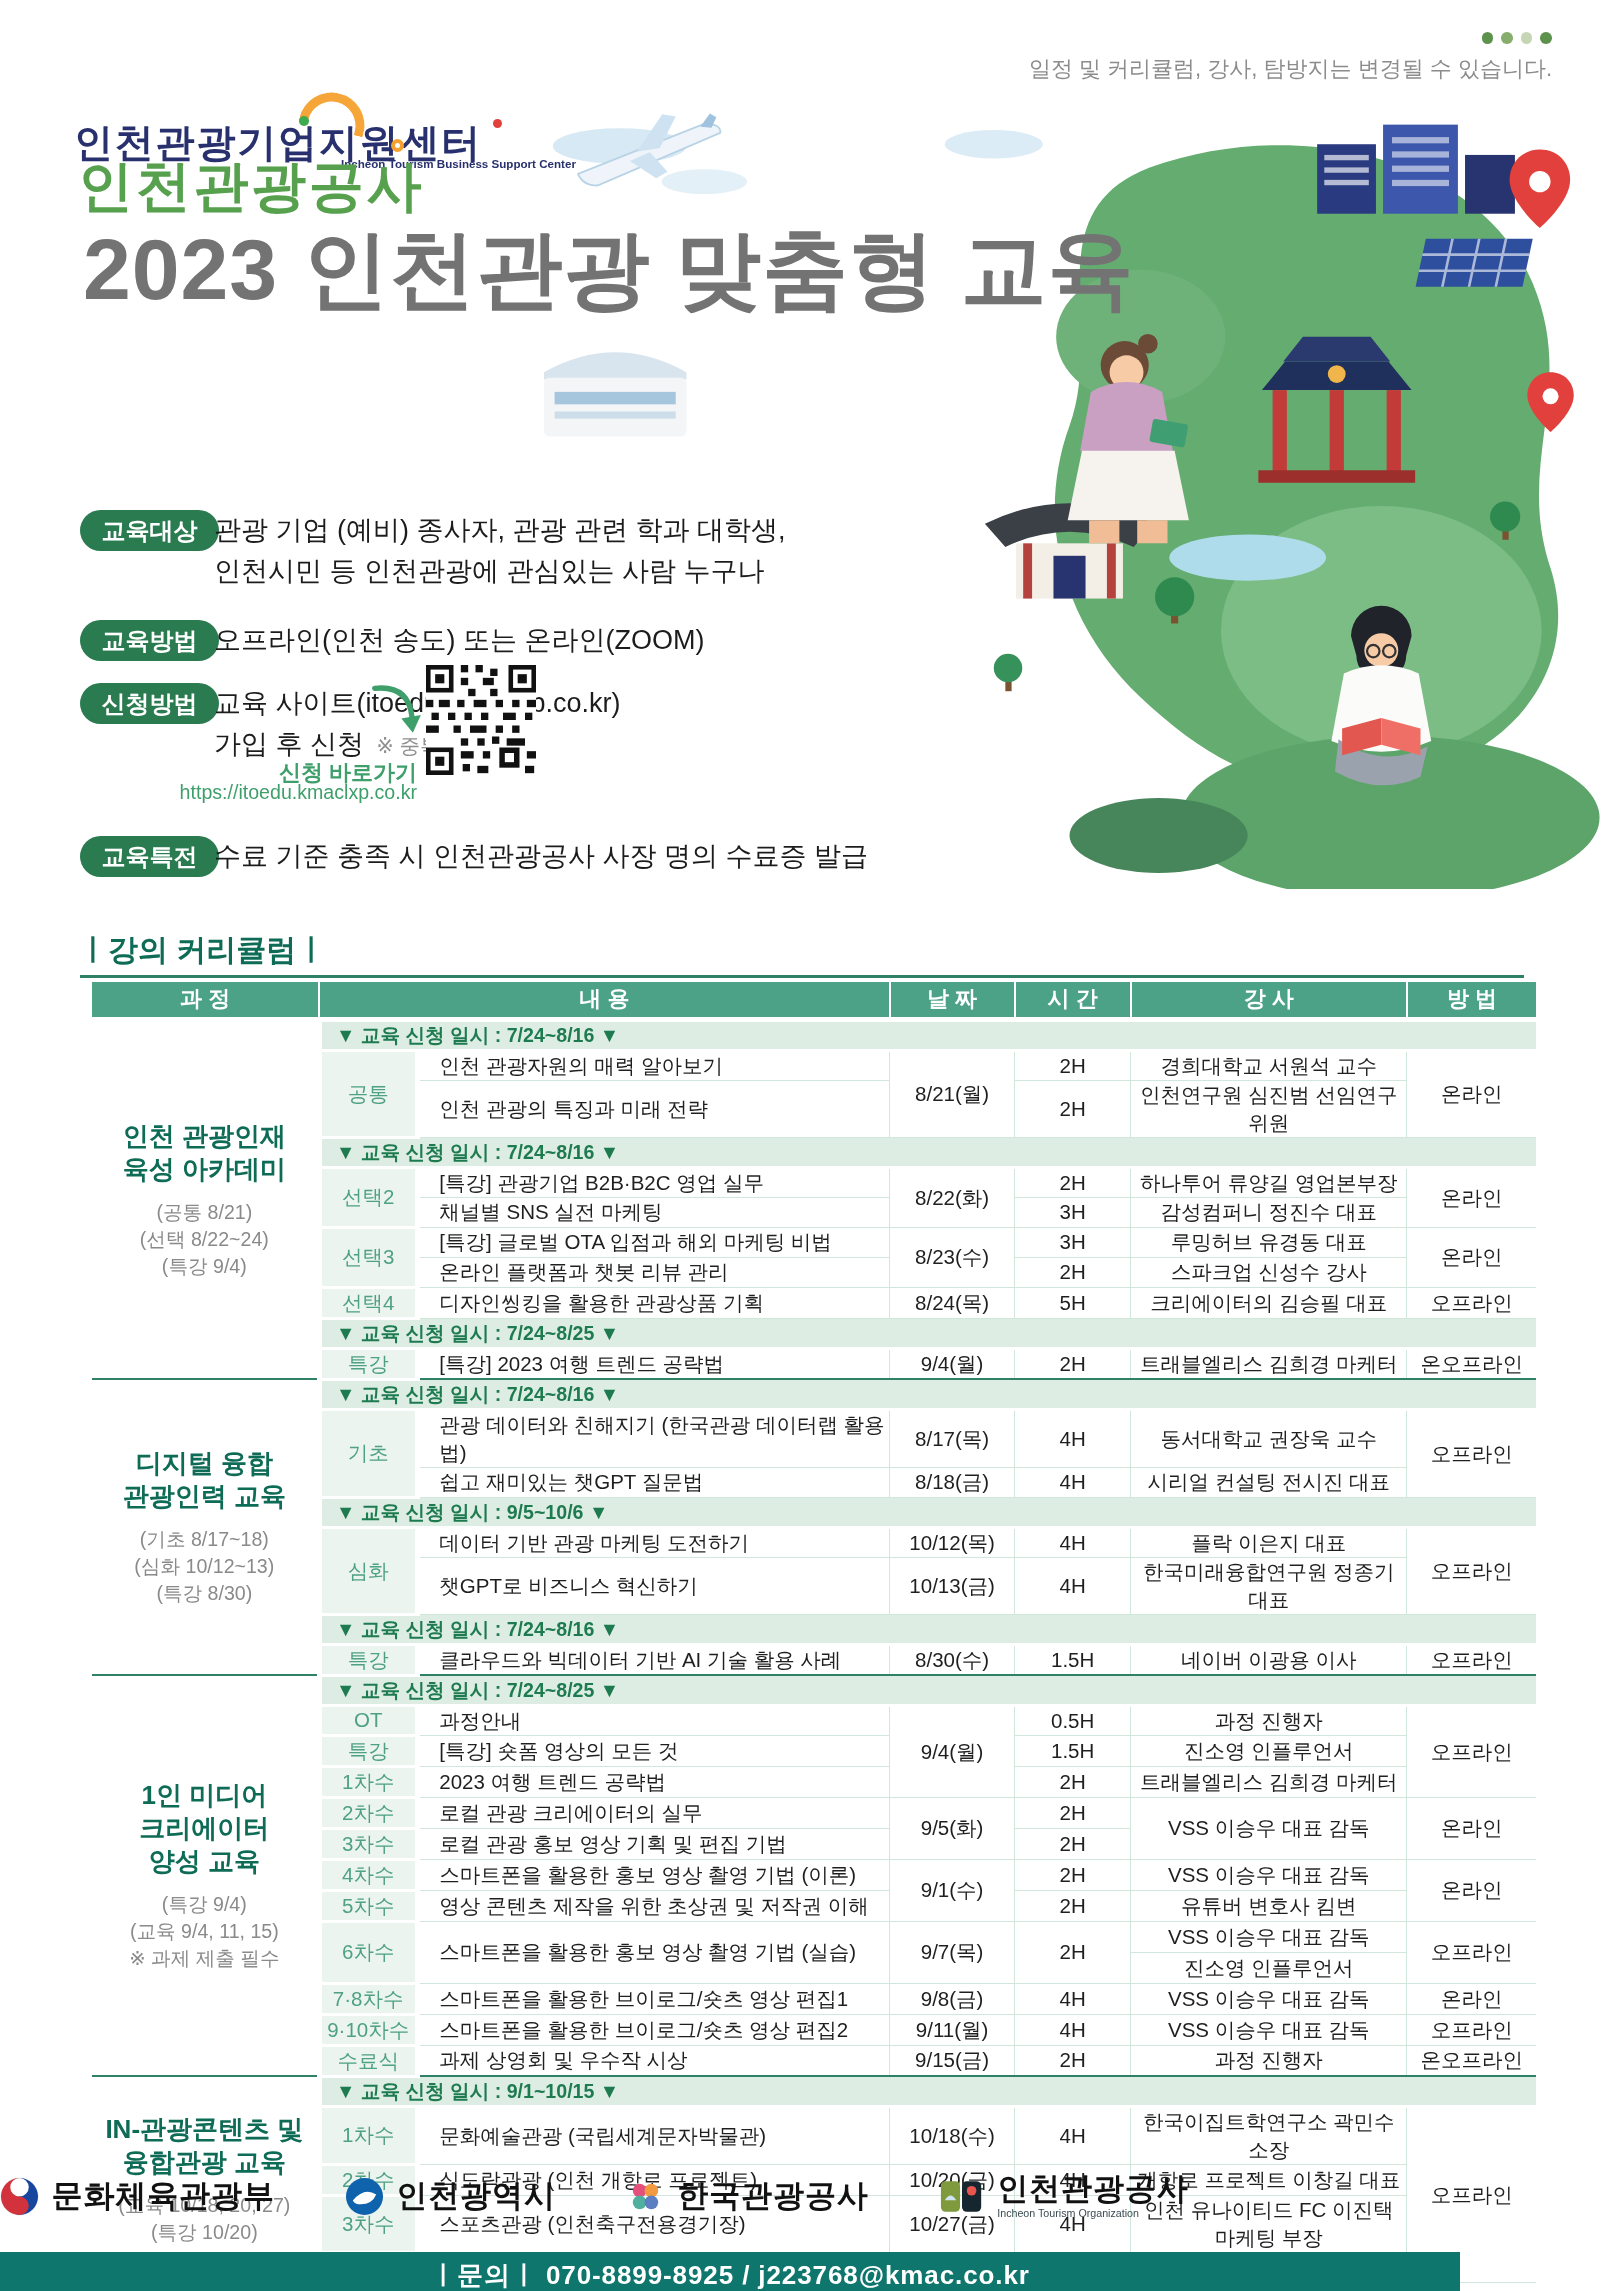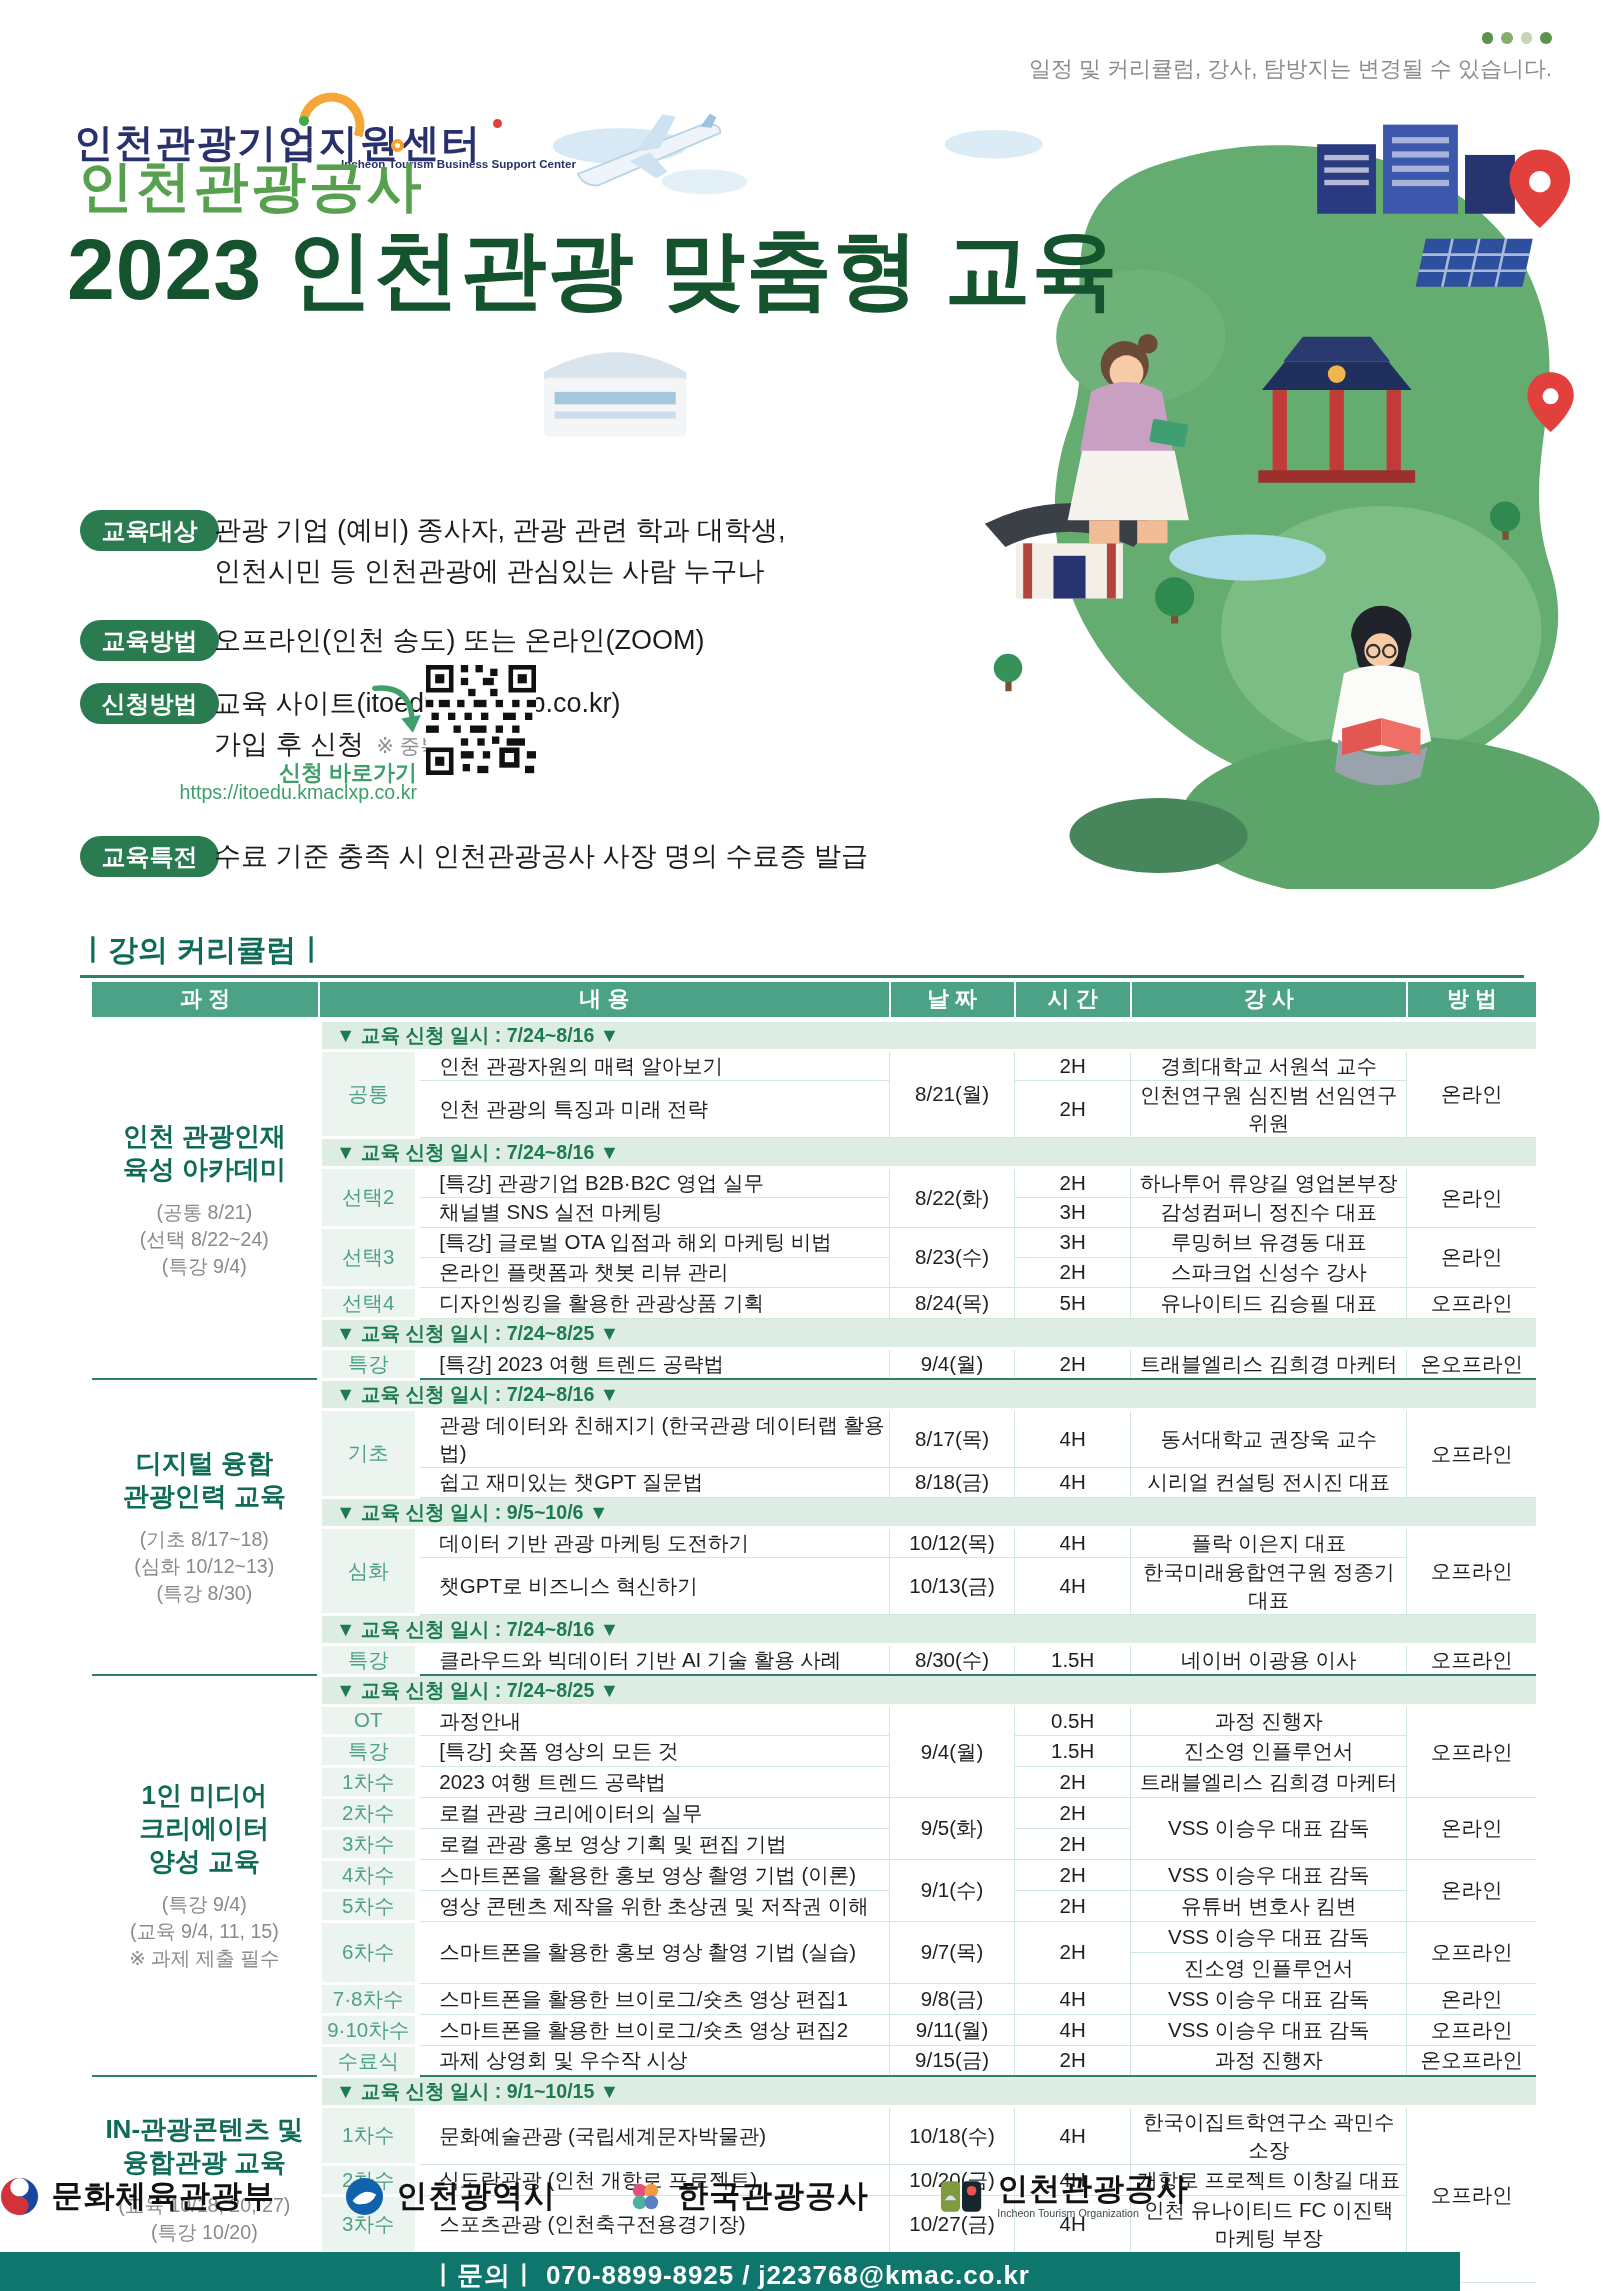--- a/index.html
+++ b/index.html
@@ -18,21 +18,21 @@
   .logo-dot.r { left:419px; top:62px; width:9px; height:9px; background:#e2403c; }
   .logo-sub { position:absolute; left:267px; top:100px; font-size:11.6px; font-weight:700; color:#28316d; }
 
   .top-note { position:absolute; right:52px; top:32px; text-align:right; }
   .top-dots { display:flex; gap:8px; justify-content:flex-end; margin-bottom:10.7px; }
   .top-dots span { width:11.6px; height:11.6px; border-radius:50%; display:inline-block; }
   .top-note-text { font-size:22px; color:#8c8c8c; }
 
   
   .org-title  { position:absolute; left:78px; top:150px; font-size:55px; font-weight:700; color:#57a14e; letter-spacing:2.7px; }
-  .main-title { position:absolute; left:67px; top:212px; font-size:86px; font-weight:800; color:#14532d; letter-spacing:0.9px; }
+  .main-title { position:absolute; left:83px; top:212px; font-size:86px; font-weight:800; color:#737373; letter-spacing:0.9px; }
 
   
   .hero { position:absolute; left:535px; top:105px; width:1069px; height:784px; pointer-events:none; }
 
   
   .badge { position:absolute; left:80px; height:41px; line-height:41px; padding:0 21.4px;
            background:#2b7b50; color:#fff; border-radius:22px; font-size:24px; font-weight:700; }
   .info-text { position:absolute; left:214px; font-size:27px; color:#1c1c1c; line-height:41px; white-space:nowrap; }
   .info-note { font-size:20.5px; color:#8f8f8f; margin-left:12.5px; font-weight:400; }
   .qr-box { position:absolute; left:426px; top:665px; width:110px; height:110px; background:#fff; }
@@ -355,21 +355,21 @@
       <tr>
         <td class="content">온라인 플랫폼과 챗봇 리뷰 관리</td>
         <td class="time">2H</td>
         <td class="inst">스파크업 신성수 강사</td>
       </tr>
       <tr>
         <td class="label">선택4</td>
         <td class="content">디자인씽킹을 활용한 관광상품 기획</td>
         <td class="date">8/24(목)</td>
         <td class="time">5H</td>
-        <td class="inst">유나이티드 김승필 대표</td>
+        <td class="inst">크리에이터의 김승필 대표</td>
         <td class="method">오프라인</td>
       </tr>
       <tr>
             <td class="notice" colspan="6">▼ 교육 신청 일시 : 7/24~8/25 ▼</td>
           </tr>
       <tr>
         <td class="label">특강</td>
         <td class="content">[특강] 2023 여행 트렌드 공략법</td>
         <td class="date">9/4(월)</td>
         <td class="time">2H</td>

